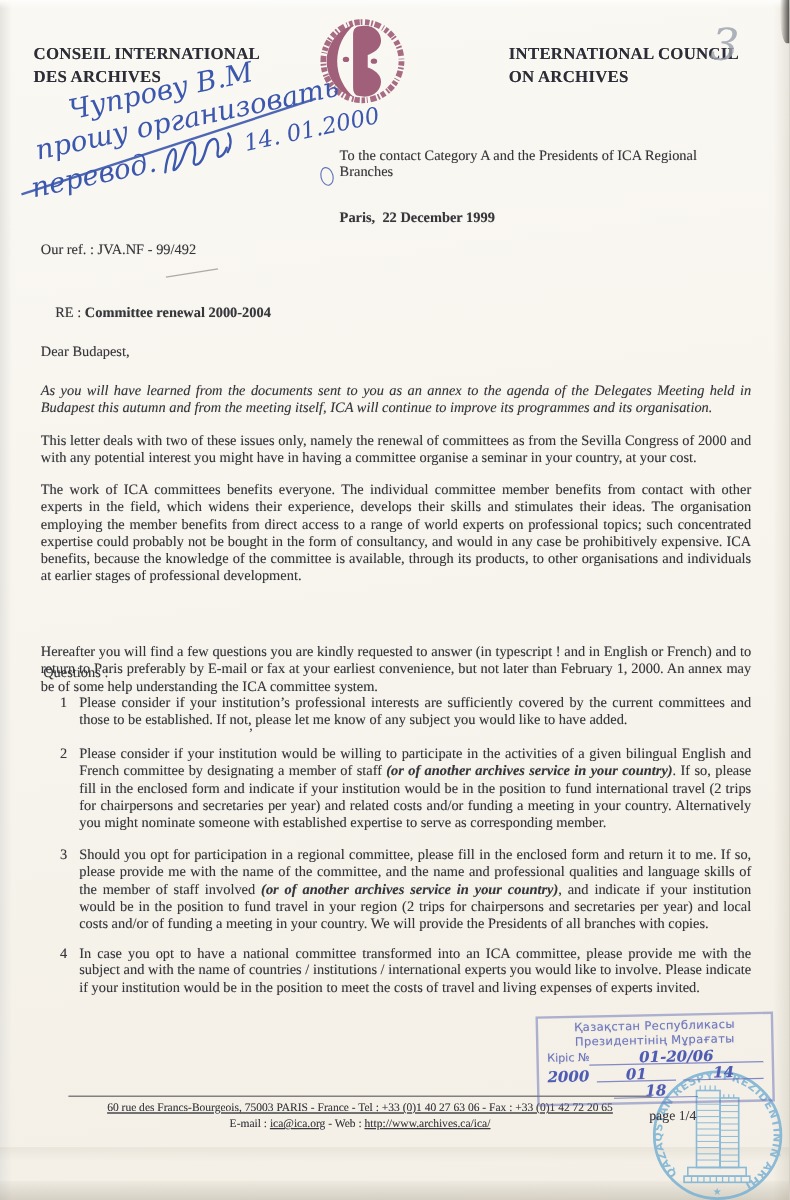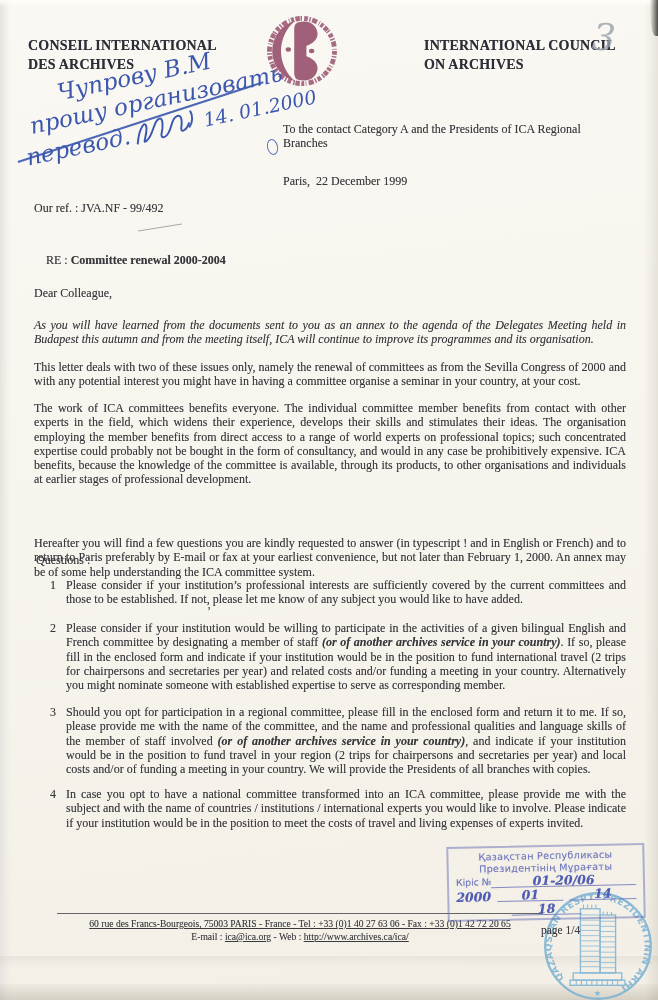--- a/index.html
+++ b/index.html
@@ -113,29 +113,29 @@
       <span>перевод.</span>
       <svg width="72" height="34" viewBox="0 0 74 34">
         <path d="M3,27 C8,10 17,3 15.5,13 C14,22 7,29 13,26 C21,22 24,8 30,6 C36,4 33,16 30,22 C28,27 33,28 38,22 C43,16 44,8 50,7 C56,6 54,15 52,20 C50,26 57,24 61,17 M65,5 C67,10 65,17 61,21" fill="none" stroke="#3b57ae" stroke-width="2.1" stroke-linecap="round"></path>
       </svg>
       <span class="note-date">14. 01.2000</span>
     </div>
   </div>
   <div class="abs ink-ring"></div>
 
   <div class="abs body-text" style="left:283px; top:122px; width:335px; text-align:left;">To the contact Category A and the Presidents of ICA Regional Branches</div>
-  <div class="abs body-text nowrap" style="left:283px; top:174px;">Paris,  22 December 1999</div>
+  <div class="abs body-text nowrap" style="left:283px; top:174px;font-weight:bold;">Paris,  22 December 1999</div>
 
   <div class="abs body-text nowrap" style="left:34px; top:201px;">Our ref. : JVA.NF - 99/492</div>
   <div class="abs pencil-slash"></div>
   <div class="abs body-text nowrap" style="left:34px; top:239px;">
     <span>RE :</span><span> </span><span style="font-weight:bold;">Committee renewal 2000-2004</span>
   </div>
 
-  <div class="abs body-text nowrap" style="left:34px; top:286px;">Dear Colleague,</div>
+  <div class="abs body-text nowrap" style="left:34px; top:286px;">Dear Budapest,</div>
 
   <div class="abs body-text" style="left:34px; top:318px; width:592px;font-style:italic;">As you will have learned from the documents sent to you as an annex to the agenda of the Delegates Meeting held in Budapest this autumn and from the meeting itself, ICA will continue to improve its programmes and its organisation.</div>
   <div class="abs body-text" style="left:34px; top:360px; width:592px;">This letter deals with two of these issues only, namely the renewal of committees as from the Sevilla Congress of 2000 and with any potential interest you might have in having a committee organise a seminar in your country, at your cost.</div>
   <div class="abs body-text" style="left:34px; top:401px; width:592px;">The work of ICA committees benefits everyone. The individual committee member benefits from contact with other experts in the field, which widens their experience, develops their skills and stimulates their ideas. The organisation employing the member benefits from direct access to a range of world experts on professional topics; such concentrated expertise could probably not be bought in the form of consultancy, and would in any case be prohibitively expensive. ICA benefits, because the knowledge of the committee is available, through its products, to other organisations and individuals at earlier stages of professional development.</div>
   <div class="abs body-text" style="left:34px; top:496px; width:592px;margin-top:40px;">Hereafter you will find a few questions you are kindly requested to answer (in typescript ! and in English or French) and to return to Paris preferably by E-mail or fax at your earliest convenience, but not later than February 1, 2000. An annex may be of some help understanding the ICA committee system.</div>
 
   <div class="abs body-text nowrap" style="left:36px; top:553px;">Questions :</div>
 
   <div class="abs body-text q" style="left:34px; top:578px; width:592px;">
     <span class="q-num">1</span>

